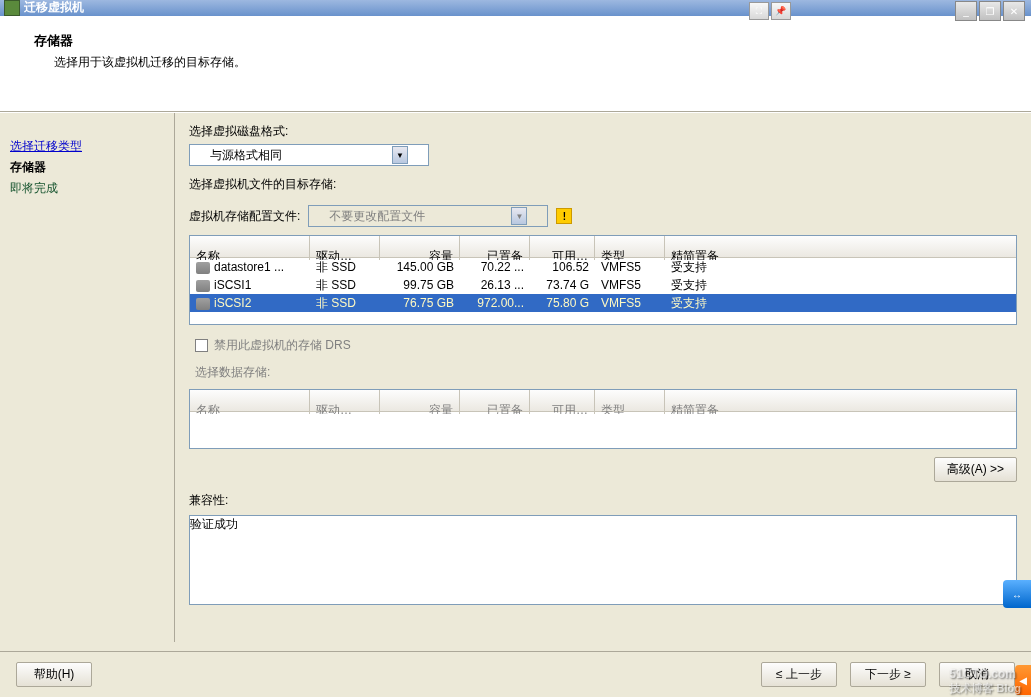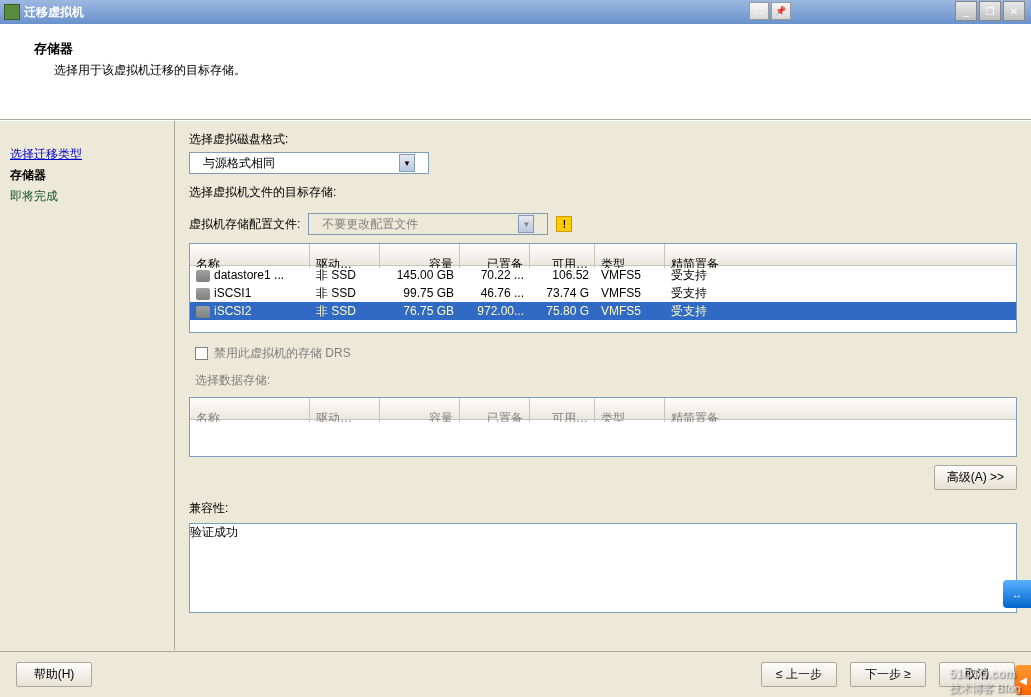--- a/index.html
+++ b/index.html
@@ -1,39 +1,39 @@
 <!DOCTYPE html>
 <html><head>
   <meta charset="utf-8">
   <style>
     * { box-sizing: border-box; margin: 0; padding: 0; font-family: "Microsoft YaHei", Tahoma, sans-serif; font-size: 12px; }
     body { background: #ece9d8; width: 1031px; height: 697px; overflow: hidden; position: relative; }
     
-    .titlebar { height: 24px; background: linear-gradient(to bottom, #9db8e0, #6992cc); display: flex; align-items: center; padding: 0 4px; color: white; position: relative; }
+    .titlebar { height: 16px; background: linear-gradient(to bottom, #9db8e0, #6992cc); display: flex; align-items: flex-end; padding: 0 4px; color: white; position: relative; }
     .titlebar-icon { width: 16px; height: 16px; background: #5a8a3c; margin-right: 4px; border: 1px solid #3a5a2c; }
     .titlebar-text { flex: 1; font-weight: bold; color: white; }
     .titlebar-controls { position: absolute; right: 6px; top: 1px; display: flex; gap: 2px; }
     .titlebar-btn { width: 22px; height: 20px; background: linear-gradient(to bottom, #e8e8e8, #c0c0c0); border: 1px solid #888; display: flex; align-items: center; justify-content: center; font-size: 10px; cursor: pointer; }
     .titlebar-pin { position: absolute; right: 240px; top: 2px; display: flex; gap: 2px; }
     .pin-btn { width: 20px; height: 18px; background: linear-gradient(to bottom, #f8f8f8, #d8d8d8); border: 1px solid #999; display: flex; align-items: center; justify-content: center; font-size: 9px; }
     
     .header-area { background: white; padding: 16px 20px 40px 34px; border-bottom: 1px solid #aca899; }
     .header-title { font-weight: bold; font-size: 13px; margin-bottom: 4px; }
     .header-subtitle { margin-left: 20px; font-size: 12px; }
     
     .content-area { display: flex; height: 530px; background: #ece9d8; border-top: 1px solid #fff; }
     .sidebar { width: 175px; padding: 23px 10px; border-right: 1px solid #aca899; }
     .sidebar-item { padding: 2px 0; cursor: pointer; }
     .sidebar-link { color: #0000cc; text-decoration: underline; }
     .sidebar-bold { font-weight: bold; }
     .sidebar-disabled { color: #14532d; }
     
     .main-panel { flex: 1; padding: 8px 14px; display: flex; flex-direction: column; }
     .label-row { margin: 2px 0 4px 0; }
-    .dropdown { background: white; border: 1px solid #7f9db9; padding: 2px 13px; height: 22px; display: inline-flex; align-items: center; justify-content: space-between; cursor: pointer; }
+    .dropdown { background: white; border: 1px solid #7f9db9; padding: 2px 20px; height: 22px; display: inline-flex; align-items: center; justify-content: space-between; cursor: pointer; }
     .dd-arrow { width: 16px; height: 18px; background: linear-gradient(to bottom, #e8e8f0, #b8c8e0); border: 1px solid #7f9db9; display: inline-flex; align-items: center; justify-content: center; font-size: 8px; margin-left: 4px; }
     .dropdown-disabled { background: #ece9d8; color: #808080; }
     
     .profile-row { display: flex; align-items: center; gap: 8px; margin: 8px 0; }
     .warn-icon { width: 16px; height: 16px; background: #ffcc00; border: 1px solid #cc9900; display: inline-flex; align-items: center; justify-content: center; font-size: 10px; font-weight: bold; }
     
     .table-wrap { border: 1px solid #7f9db9; background: white; height: 90px; overflow: hidden; }
     .table-header { display: flex; background: linear-gradient(to bottom, #fdfdfd, #ebe8e1); border-bottom: 1px solid #c8c4b8; height: 22px; }
     .th { padding: 12px 6px; border-right: 1px solid #c8c4b8; white-space: nowrap; overflow: hidden; text-overflow: ellipsis; }
     .th:last-child { border-right: none; flex: 1; }
@@ -134,21 +134,21 @@
         <div class="td col-cap">145.00 GB</div>
         <div class="td col-prov">70.22 ...</div>
         <div class="td col-avail">106.52</div>
         <div class="td col-type">VMFS5</div>
         <div class="td col-thin">受支持</div>
       </div>
       <div class="table-row">
         <div class="td col-name"><span class="ds-icon"></span><span>iSCSI1</span></div>
         <div class="td col-drive">非 SSD</div>
         <div class="td col-cap">99.75 GB</div>
-        <div class="td col-prov">46.76 ...</div>
+        <div class="td col-prov">26.13 ...</div>
         <div class="td col-avail">73.74 G</div>
         <div class="td col-type">VMFS5</div>
         <div class="td col-thin">受支持</div>
       </div>
       <div class="table-row selected">
         <div class="td col-name"><span class="ds-icon"></span><span>iSCSI2</span></div>
         <div class="td col-drive">非 SSD</div>
         <div class="td col-cap">76.75 GB</div>
         <div class="td col-prov">972.00...</div>
         <div class="td col-avail">75.80 G</div>

